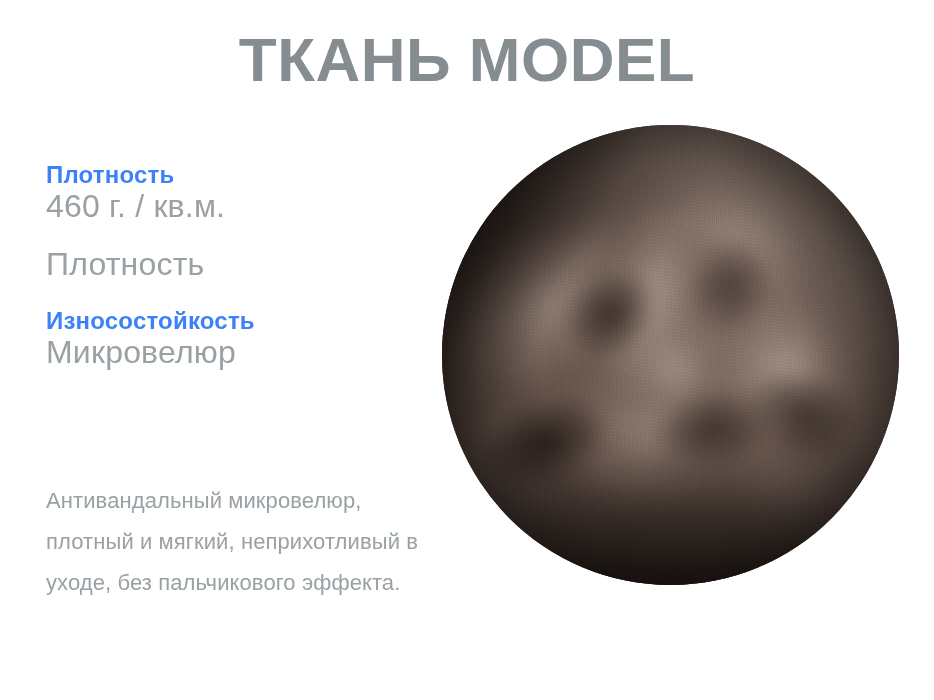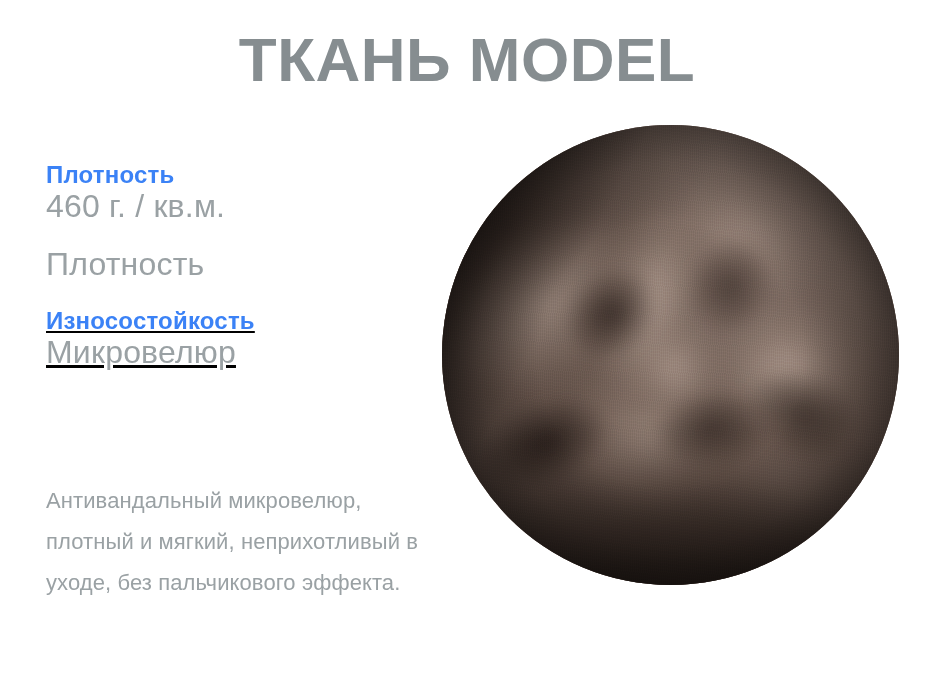--- a/index.html
+++ b/index.html
@@ -40,21 +40,21 @@
   
   .specs {
     position: absolute;
     left: 46px;
     top: 160px;
     width: 380px;
   }
   .spec-block {
     margin-bottom: 26px;
   }
-  .spec-block:last-child { margin-bottom: 8px; text-decoration: underline; }
+  .spec-block:last-child { margin-bottom: 8px; }
 
   .spec-label {
     font-size: 24px;
     line-height: 30px;
     font-weight: 700;
     color: #3b82f6;
     letter-spacing: 0.2px;
   }
   .spec-value {
     font-size: 32px;

